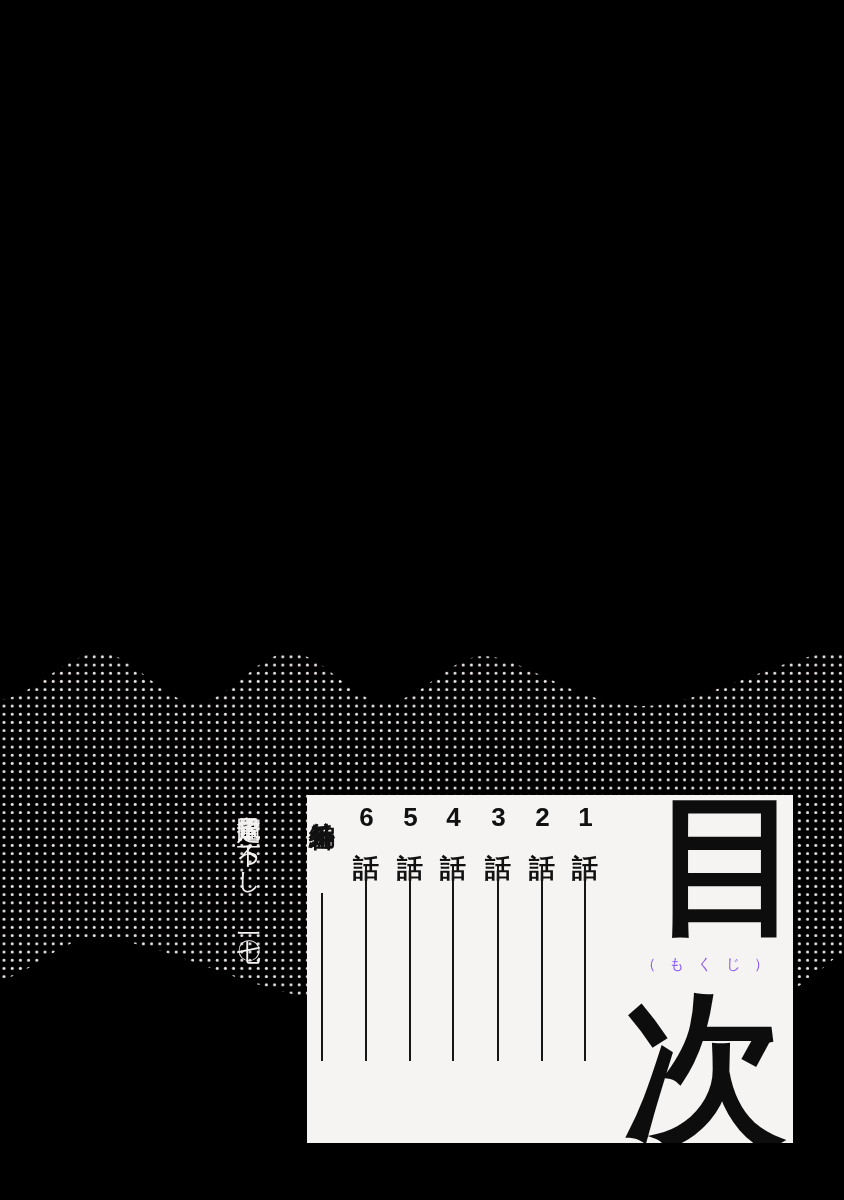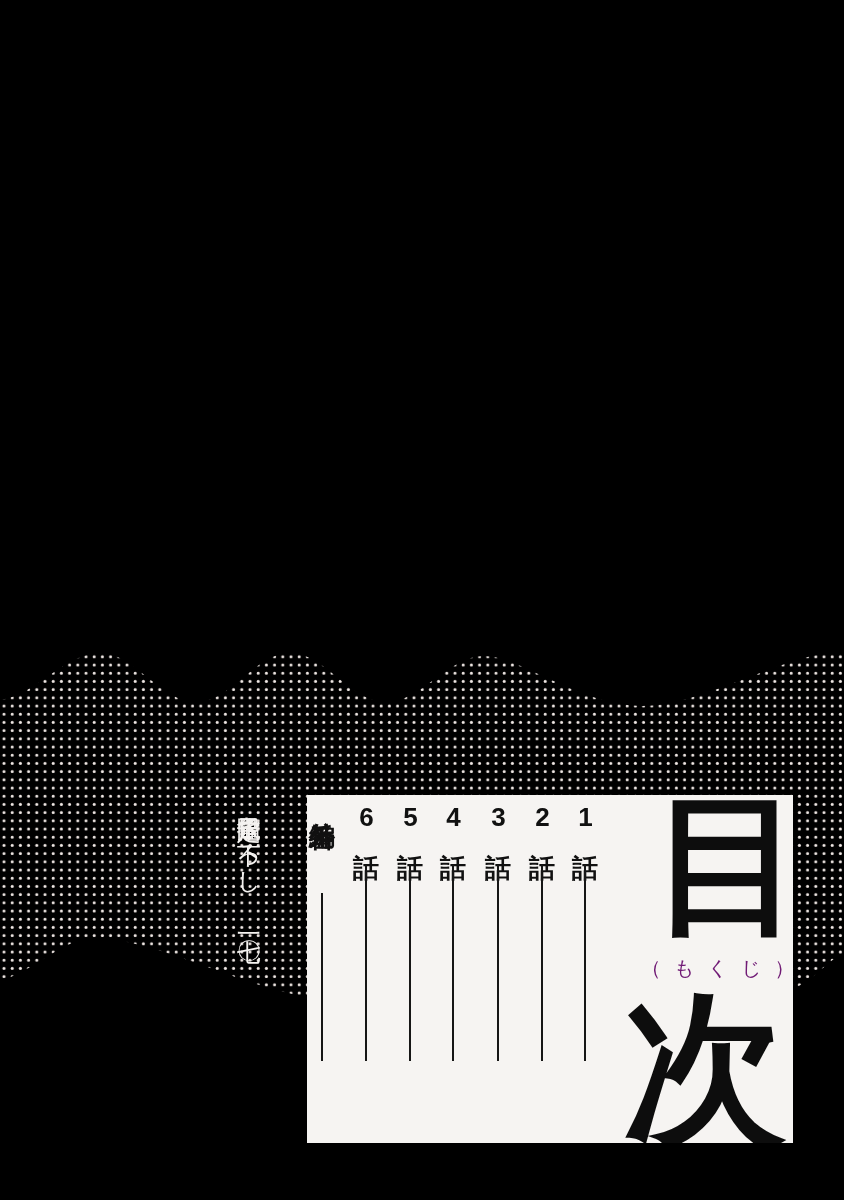--- a/index.html
+++ b/index.html
@@ -39,21 +39,21 @@
     font-size:152px; line-height:1.05; color:#0d0d0d;
   }
   .kanji-bottom {
     position:absolute; left:316px; top:190px;
     font-family:"Liberation Serif", serif; font-weight:bold;
     font-size:164px; line-height:1.05; color:#0d0d0d;
   }
   .title-reading {
     position:absolute; left:334px; top:160px;
     font-family:"Liberation Serif", serif;
-    font-size:20px; letter-spacing:13px; white-space:nowrap; color:#701a75;text-align:right;
+    font-size:15px; letter-spacing:13px; white-space:nowrap; color:#8b5cf6;text-align:right;
   }
 
   
   .bonus-note {
     position:absolute; left:236px; top:799px; height:400px;
     color:#f4f2f0; font-size:24px; line-height:1.07; font-weight:500;
   }
   .bonus-note .bonus-page { display:inline-block; margin-top:40px; }
 </style>
 </head>

